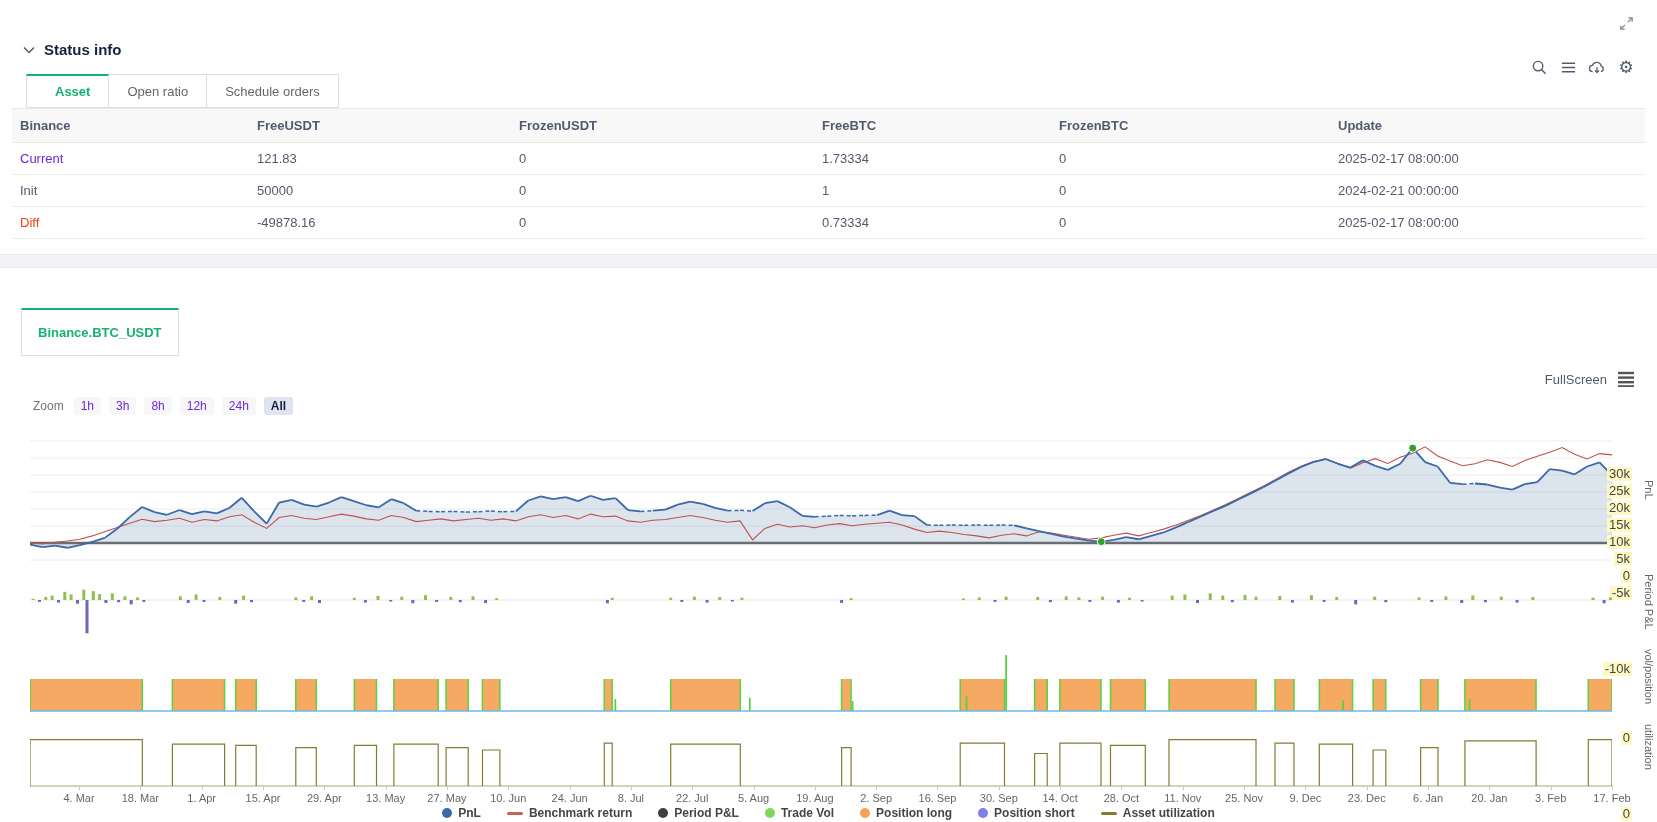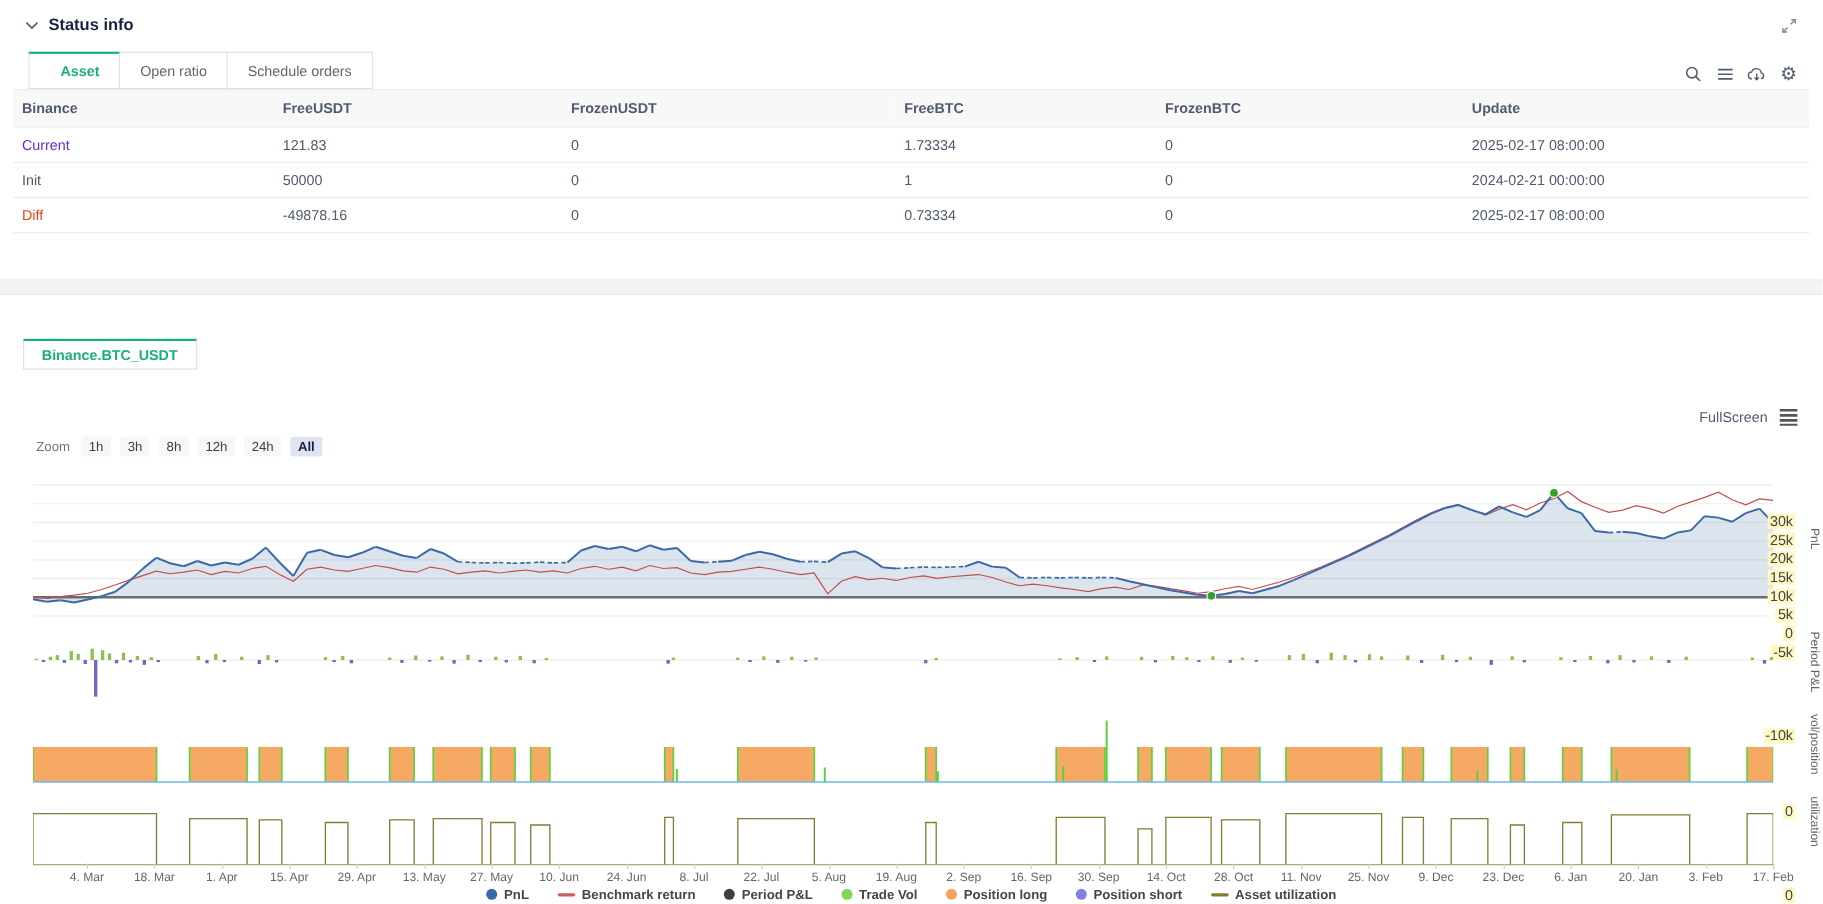--- a/index.html
+++ b/index.html
@@ -1,19 +1,19 @@
 <!DOCTYPE html>
 <html><head>
 <meta charset="utf-8">
 <style>
   html,body{margin:0;padding:0;width:1657px;height:822px;overflow:hidden;background:#fff;
     font-family:"Liberation Sans","DejaVu Sans",sans-serif;color:#515a6e;}
   .page{position:relative;width:1657px;height:822px;background:#fff;}
   
-  .sec-head{display:flex;align-items:center;gap:8px;}
+  .sec-head{display:flex;align-items:center;gap:8px;margin-top:27px;}
   .sec-title{font-size:15px;font-weight:bold;color:#17233d;margin:0;}
   .chev{display:inline-flex;width:14px;height:14px;align-items:center;justify-content:center;cursor:pointer;}
   
   .status-sec{position:relative;height:254px;box-sizing:border-box;padding-top:14px;}
   .status-sec .sec-head{padding-left:22px;}
   .expand-btn{position:absolute;top:14px;right:22px;cursor:pointer;}
   .tabs-row{display:flex;margin:16px 0 0 26px;height:34px;}
   .tab{box-sizing:border-box;border:1px solid #dcdee2;border-left-width:0;background:#fff;
     padding:0 18px;font-size:13px;color:#666;display:flex;align-items:center;cursor:pointer;}
   .tab:first-child{border-left-width:1px;padding-left:28px;}
@@ -26,29 +26,29 @@
   .status-table th{background:#f8f8f9;text-align:left;font-weight:bold;color:#515a6e;
     padding:9px 8px;border-bottom:1px solid #e8eaec;border-top:1px solid #e8eaec;}
   .status-table td{padding:8px 8px;border-bottom:1px solid #e8eaec;color:#515a6e;}
   .cell-link{color:#6d28d9;cursor:pointer;}
   .cell-danger{color:#ed4014;}
   
   .separator{height:14px;background:#f1f3f7;border-top:1px solid #e8eaec;border-bottom:1px solid #e8eaec;box-sizing:border-box;}
   
   .earn-sec{position:relative;height:554px;}
   .earn-sec .sec-head{padding-left:22px;padding-top:10px;}
-  .earn-tab{position:absolute;top:40px;left:21px;height:28px;box-sizing:border-box;
+  .earn-tab{position:absolute;top:40px;left:21px;height:48px;box-sizing:border-box;
     border:1px solid #dcdee2;border-top:2px solid #17b174;background:#fff;color:#17b174;
     font-size:13px;font-weight:bold;display:flex;align-items:center;padding:0 16px;cursor:pointer;}
   .stats-line{position:absolute;top:102px;left:0;width:100%;text-align:center;font-size:13px;color:#515a6e;}
   .fullscreen{position:absolute;top:102px;right:22px;display:flex;align-items:center;gap:10px;}
   .fullscreen .fs-label{font-size:13px;color:#515a6e;cursor:pointer;}
   .zoom-row{position:absolute;top:129px;left:33px;display:flex;align-items:center;gap:8px;font-size:12px;}
   .zoom-label{color:#737373;margin-right:2px;}
-  .zoom-btn{padding:2px 7px;border-radius:3px;background:#f7f7f7;color:#404040;cursor:pointer;}
+  .zoom-btn{padding:2px 7px;border-radius:3px;background:#f7f7f7;color:#6d28d9;cursor:pointer;}
   .zoom-btn.active{background:#dfe3f2;color:#17233d;font-weight:bold;}
   
   .chart-area{position:absolute;top:160px;left:0;width:1657px;height:394px;}
   .chart-area svg{position:absolute;left:30px;}
   .ylab{position:absolute;right:25px;font-size:13px;color:#444;background:#fef9c3;padding:0 2px;line-height:14px;margin-top:33px;}
   .axis-title{position:absolute;left:1641px;width:14px;font-size:11px;color:#666;
     writing-mode:vertical-rl;overflow:hidden;white-space:nowrap;}
   .xlab{position:absolute;top:364px;transform:translateX(-50%);font-size:11px;color:#666;white-space:nowrap;}
   .xtick{position:absolute;top:357px;width:1px;height:5px;background:#ccc;}
   .legend{position:absolute;top:378px;left:0;width:100%;display:flex;justify-content:center;gap:26px;align-items:center;}

